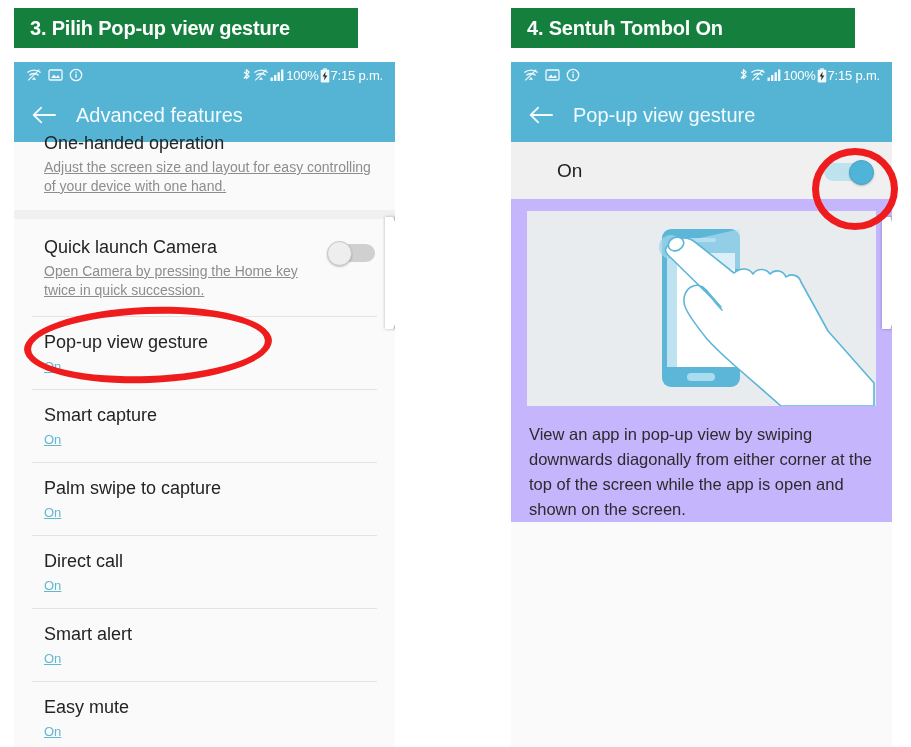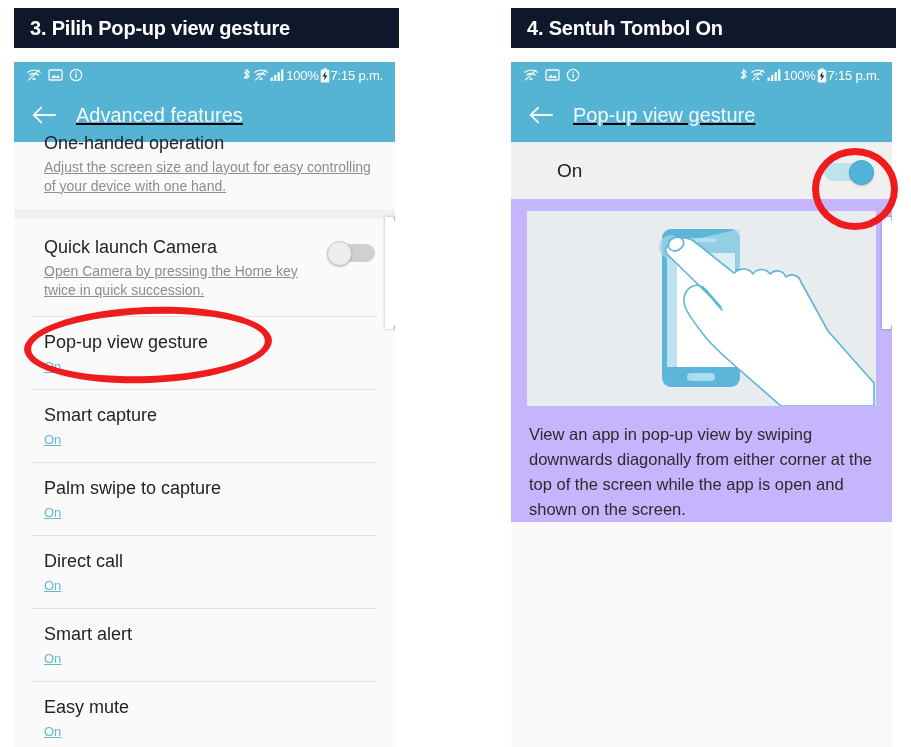--- a/index.html
+++ b/index.html
@@ -28,23 +28,23 @@
     height: 747px;
   }
   .panel-left  { margin-left: 14px; }
   .panel-right { margin-left: 102px; }
 
   
   .step-header {
     position: absolute;
     top: 8px;
     left: 0;
-    width: 385px;
+    width: 344px;
     height: 40px;
-    background: #0f172a;
+    background: #15803d;
     display: flex;
     align-items: center;
     box-sizing: border-box;
     padding-left: 16px;
   }
   .step-header-text {
     color: #ffffff;
     font-size: 20px;
     font-weight: bold;
     letter-spacing: -0.2px;
@@ -95,21 +95,20 @@
 
   
   .appbar {
     height: 54px;
     background: #55b4d4;
     display: flex;
     align-items: center;
     padding-left: 18px;
     box-sizing: border-box;
     gap: 20px;
-    text-decoration: underline;
   }
   .back-arrow {
     width: 24px;
     height: 24px;
     display: inline-flex;
     align-items: center;
     justify-content: center;
     flex: none;
   }
   .appbar-title {

